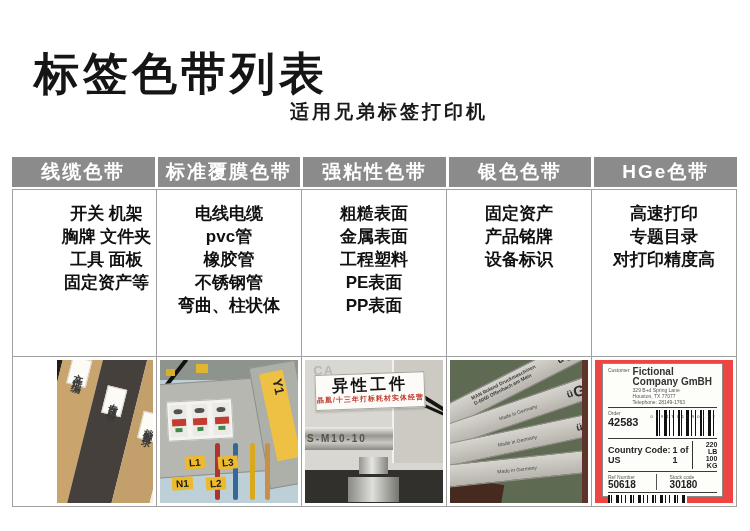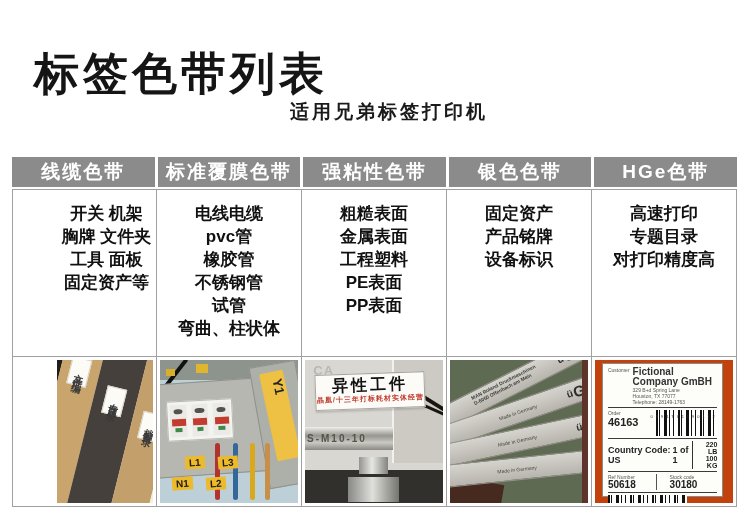--- a/index.html
+++ b/index.html
@@ -110,21 +110,21 @@
   .slabel-4 { top:67%; transform:rotate(-6deg); }
   .slabel-text { position:absolute; left:27%; top:2px; font-size:5px; line-height:6px;
     font-weight:700; color:#3c3a36; white-space:nowrap; }
   .made-in { position:absolute; font-size:5px; color:#474540; left:38%; top:8px; white-space:nowrap; }
   .gs-logo { position:absolute; display:flex; align-items:flex-start; color:#2f2e2a; }
   .gs-pos-1 { right:29%; } .gs-pos-2 { right:26%; } .gs-pos-3 { right:23%; } .gs-pos-4 { right:20%; }
   .gs-mark { font-size:10px; font-weight:900; transform:translateY(3px); margin-right:1px; }
   .gs-text { font-size:15px; font-weight:900; letter-spacing:-1px; }
 
   
-  .photo-shipping { background:#c2410c; }
+  .photo-shipping { background:#ef4444; }
   .ship-label { position:absolute; left:5%; top:2%; width:88%; height:94%;
     background:#fdfdfa; border:1px solid #8a8a86; padding:3px 5px; color:#222; }
   .ship-hr { border:0; border-top:1px solid #3a3a3a; margin:2px 0; }
   .ship-row1 { display:flex; gap:3px; }
   .tinycap { font-size:5px; color:#555; }
   .ship-name { font-size:10px; font-weight:700; color:#333; line-height:10px; }
   .ship-addr { font-size:5px; line-height:6px; color:#555; }
   .ship-row2 { display:flex; justify-content:space-between; align-items:flex-start; }
   .ship-order-val { font-size:11px; font-weight:700; }
   .barcode { background:repeating-linear-gradient(90deg,
@@ -168,21 +168,20 @@
         <div class="use-line">开关 机架</div>
         <div class="use-line">胸牌 文件夹</div>
         <div class="use-line">工具 面板</div>
         <div class="use-line">固定资产等</div>
       </div>
       <div class="cell uses-cell">
         <div class="use-line">电线电缆</div>
         <div class="use-line">pvc管</div>
         <div class="use-line">橡胶管</div>
         <div class="use-line">不锈钢管</div>
-        <div class="use-line">试管</div>
         <div class="use-line">弯曲、柱状体</div>
       </div>
       <div class="cell uses-cell">
         <div class="use-line">粗糙表面</div>
         <div class="use-line">金属表面</div>
         <div class="use-line">工程塑料</div>
         <div class="use-line">PE表面</div>
         <div class="use-line">PP表面</div>
       </div>
       <div class="cell uses-cell">
@@ -320,21 +319,21 @@
                 <div class="ship-name">Fictional Company GmBH</div>
                 <div class="ship-addr">329 B+d Spring Lane</div>
                 <div class="ship-addr">Houston, TX 77077</div>
                 <div class="ship-addr">Telephone: 28149-1763</div>
               </div>
             </div>
             <hr class="ship-hr">
             <div class="ship-row2">
               <div>
                 <div class="tinycap">Order</div>
-                <div class="ship-order-val">46163</div>
+                <div class="ship-order-val">42583</div>
               </div>
               <div class="barcode barcode1"></div>
             </div>
             <div class="barcode-digits">0591771190112</div>
             <hr class="ship-hr">
             <div class="ship-row3">
               <div class="ship-country">Country Code: US</div>
               <div class="ship-pages">1 of 1</div>
               <div class="ship-weight">
                 <div>220 LB</div>

